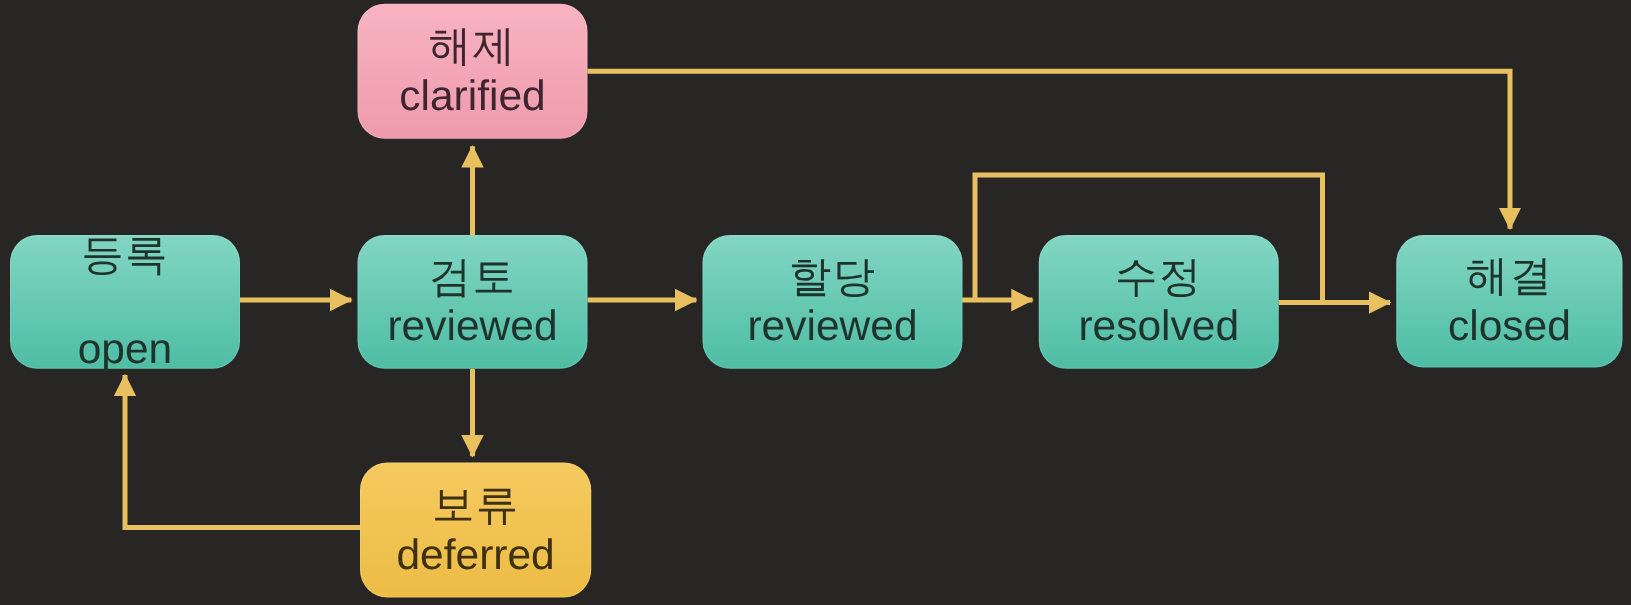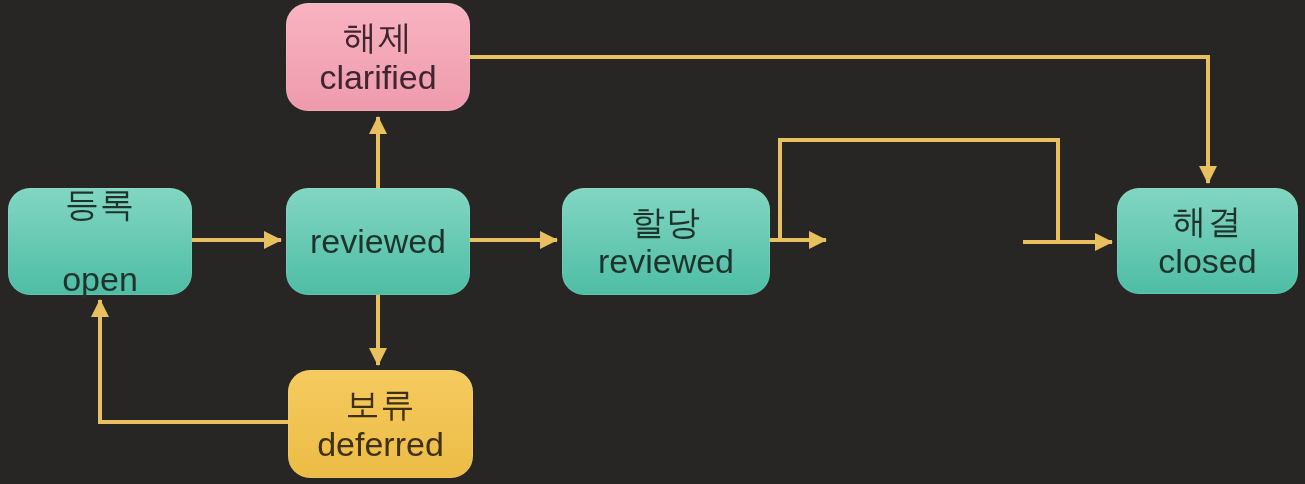--- a/index.html
+++ b/index.html
@@ -72,28 +72,33 @@
     <span class="ko">해제</span>
     <span class="en">clarified</span>
   </div>
 
   <div class="node" style="left: 8px; top: 188px; width: 184px; height: 107px; background: linear-gradient(rgb(130, 214, 194), rgb(78, 189, 164)); color: rgb(31, 51, 45); gap: 36px;">
     <span class="ko">등록</span>
     <span class="en">open</span>
   </div>
 
   <div class="node" style="left: 286px; top: 188px; width: 184px; height: 107px; background: linear-gradient(rgb(130, 214, 194), rgb(78, 189, 164)); color: rgb(31, 51, 45);">
+    <span class="ko">검토</span>
     <span class="en">reviewed</span>
   </div>
 
   <div class="node" style="left: 562px; top: 188px; width: 208px; height: 107px; background: linear-gradient(rgb(130, 214, 194), rgb(78, 189, 164)); color: rgb(31, 51, 45);">
     <span class="ko">할당</span>
     <span class="en">reviewed</span>
   </div>
 
+  <div class="node" style="left: 831px; top: 188px; width: 192px; height: 107px; background: linear-gradient(rgb(130, 214, 194), rgb(78, 189, 164)); color: rgb(31, 51, 45);">
+    <span class="ko">수정</span>
+    <span class="en">resolved</span>
+  </div>
 
   <div class="node" style="left: 288px; top: 370px; width: 185px; height: 108px; background: linear-gradient(rgb(245, 202, 95), rgb(236, 188, 69)); color: rgb(62, 48, 16);">
     <span class="ko">보류</span>
     <span class="en">deferred</span>
   </div>
 
   <div class="node" style="left: 1117px; top: 188px; width: 181px; height: 106px; background: linear-gradient(rgb(130, 214, 194), rgb(78, 189, 164)); color: rgb(31, 51, 45);">
     <span class="ko">해결</span>
     <span class="en">closed</span>
   </div>

